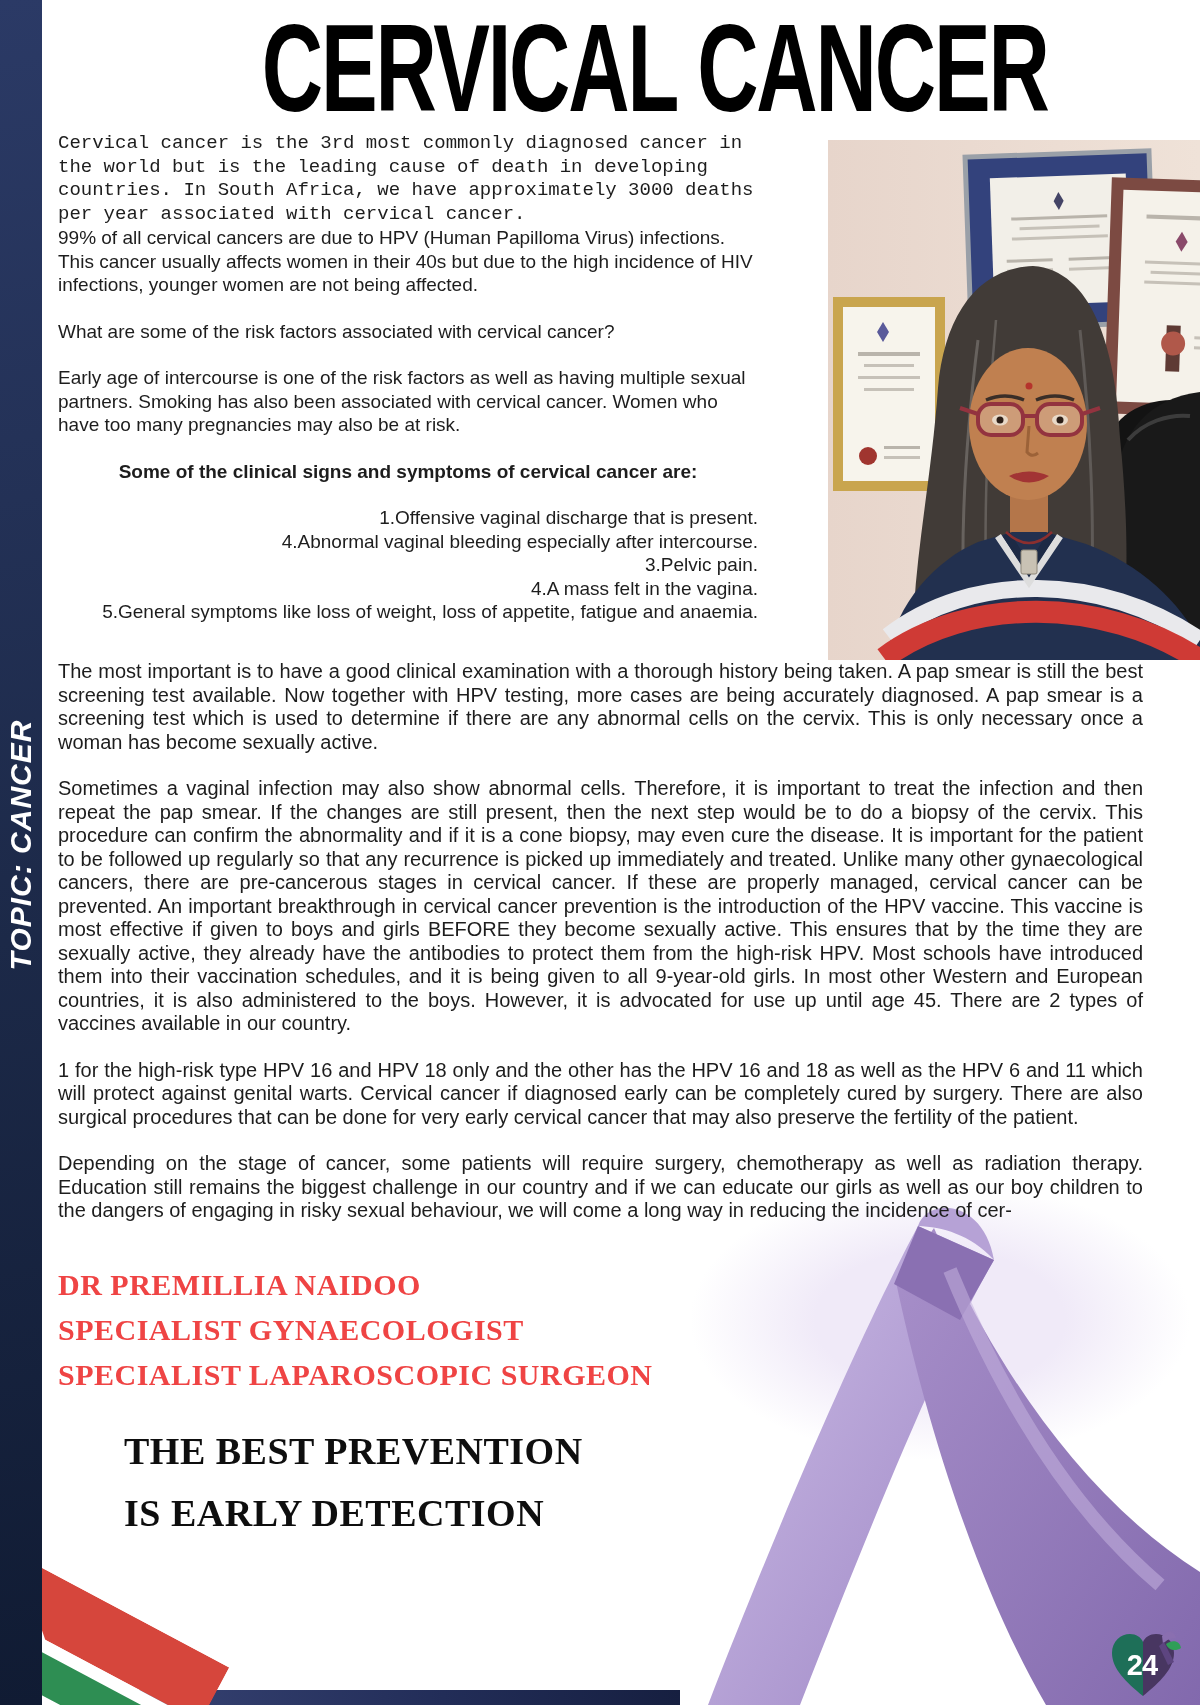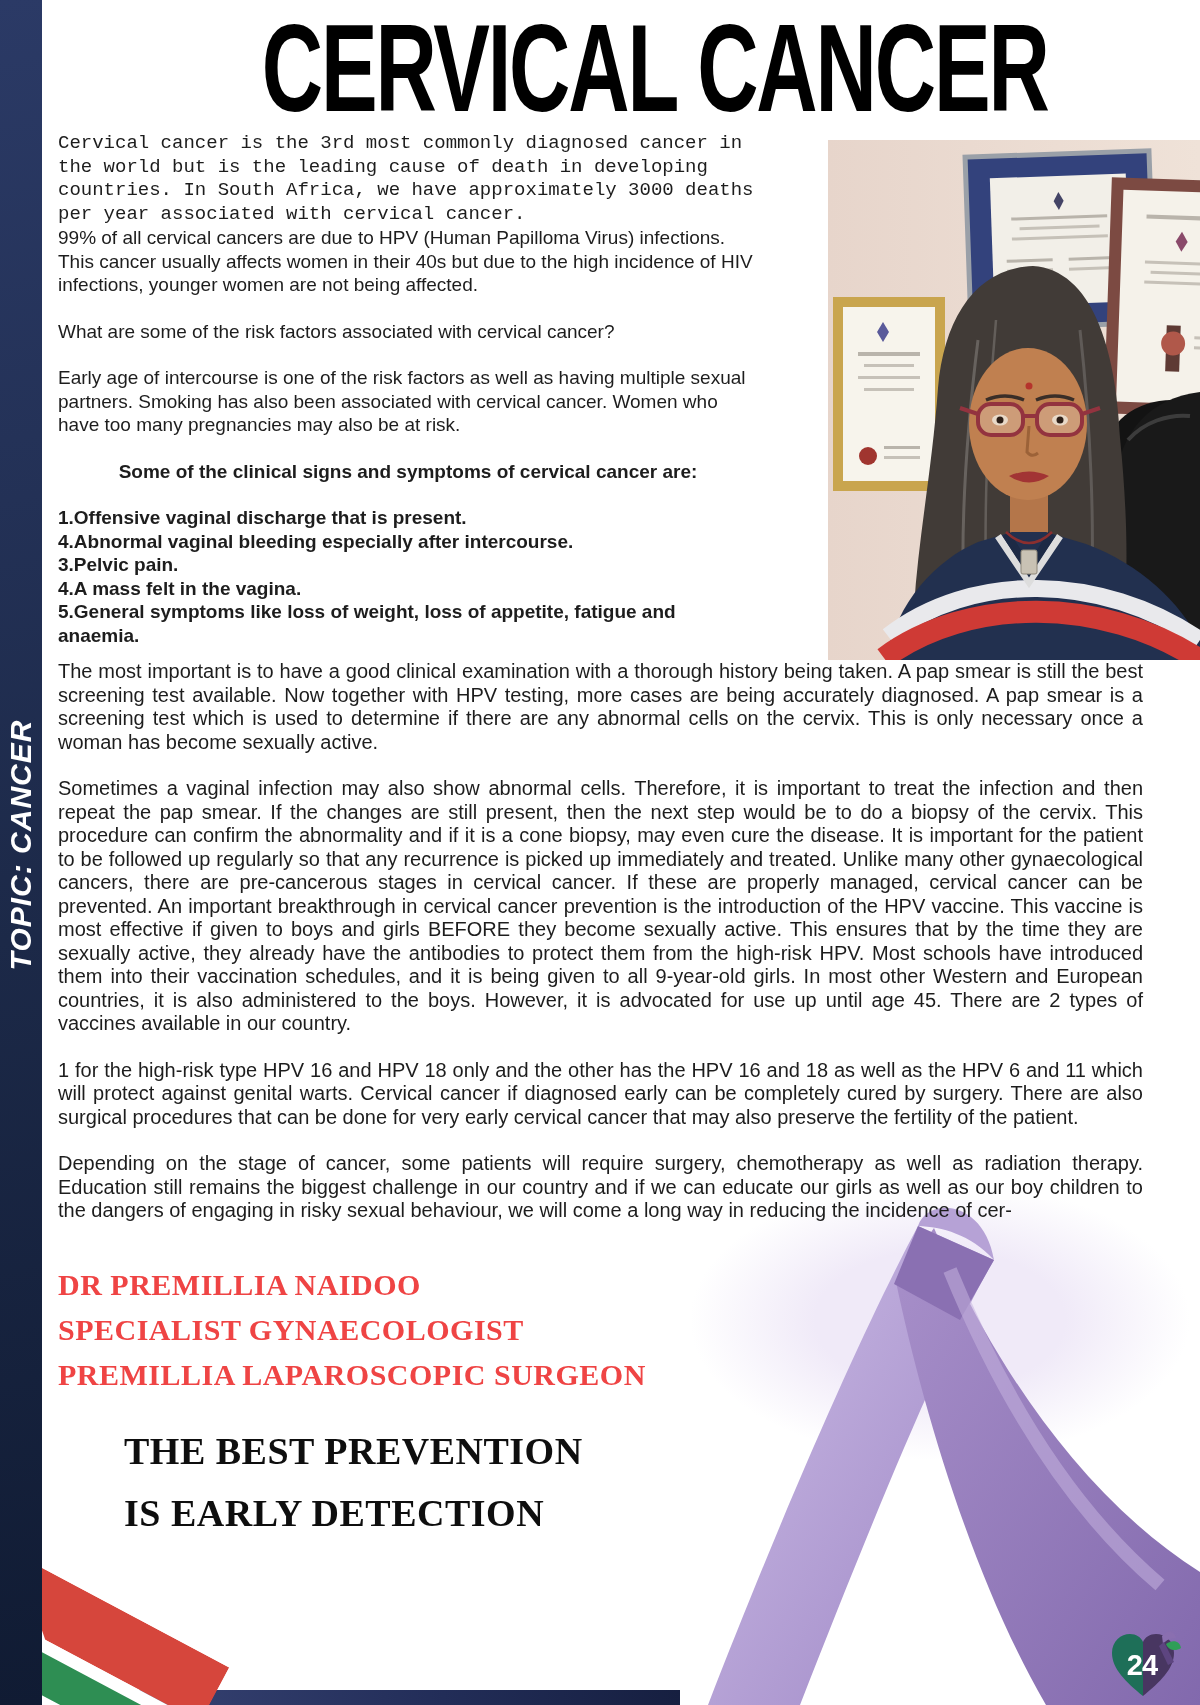--- a/index.html
+++ b/index.html
@@ -23,21 +23,21 @@
   .title-wrap h1{
     display:inline-block;margin:0;font-weight:bold;font-size:118px;line-height:1.0;
     letter-spacing:-3px;transform:scaleX(0.72) scaleY(1.05);transform-origin:center top;
     color:#000;white-space:nowrap;
   }
   
   .col1{position:absolute;left:58px;top:132px;width:700px;font-size:19px;line-height:23.5px;z-index:2;}
   .col1 p{margin:0 0 23px 0;}
   .col1 p.tight{margin:0;font-family:Liberation Mono, monospace;}
   .bold{font-weight:bold;text-align:center;}
-  .symptom-list{margin:0 0 23px 0;padding:0;list-style:none;font-weight:bold;}
+  .symptom-list{margin:0 0 23px 0;padding:0;list-style:none;font-weight:normal;text-align:right;}
   .fullwidth{position:absolute;left:58px;top:660px;width:1085px;font-size:20px;line-height:23.5px;text-align:justify;z-index:2;}
   .fullwidth p{margin:0 0 23px 0;}
   
   .credits{
     position:absolute;left:58px;top:1262px;z-index:5;
     font-family:"Liberation Serif", serif;font-weight:bold;font-size:30px;line-height:45px;color:#ef4444;
     letter-spacing:0.5px;white-space:nowrap;
   }
   .slogan{
     position:absolute;left:124px;top:1420px;z-index:5;
@@ -181,21 +181,21 @@
 <div class="fullwidth">
   <p>The most important is to have a good clinical examination with a thorough history being taken. A pap smear is still the best screening test available. Now together with HPV testing, more cases are being accurately diagnosed. A pap smear is a screening test which is used to determine if there are any abnormal cells on the cervix. This is only necessary once a woman has become sexually active.</p>
   <p>Sometimes a vaginal infection may also show abnormal cells. Therefore, it is important to treat the infection and then repeat the pap smear. If the changes are still present, then the next step would be to do a biopsy of the cervix. This procedure can confirm the abnormality and if it is a cone biopsy, may even cure the disease. It is important for the patient to be followed up regularly so that any recurrence is picked up immediately and treated. Unlike many other gynaecological cancers, there are pre-cancerous stages in cervical cancer. If these are properly managed, cervical cancer can be prevented. An important breakthrough in cervical cancer prevention is the introduction of the HPV vaccine. This vaccine is most effective if given to boys and girls BEFORE they become sexually active. This ensures that by the time they are sexually active, they already have the antibodies to protect them from the high-risk HPV. Most schools have introduced them into their vaccination schedules, and it is being given to all 9-year-old girls. In most other Western and European countries, it is also administered to the boys. However, it is advocated for use up until age 45. There are 2 types of vaccines available in our country.</p>
   <p>1 for the high-risk type HPV 16 and HPV 18 only and the other has the HPV 16 and 18 as well as the HPV 6 and 11 which will protect against genital warts. Cervical cancer if diagnosed early can be completely cured by surgery. There are also surgical procedures that can be done for very early cervical cancer that may also preserve the fertility of the patient.</p>
   <p>Depending on the stage of cancer, some patients will require surgery, chemotherapy as well as radiation therapy. Education still remains the biggest challenge in our country and if we can educate our girls as well as our boy children to the dangers of engaging in risky sexual behaviour, we will come a long way in reducing the incidence of cer-</p>
 </div>
 
 <div class="credits">
   <div>DR PREMILLIA NAIDOO</div>
   <div>SPECIALIST GYNAECOLOGIST</div>
-  <div>PREMILLIA LAPAROSCOPIC SURGEON</div>
+  <div>SPECIALIST LAPAROSCOPIC SURGEON</div>
 </div>
 
 <div class="slogan">
   <div>THE BEST PREVENTION</div>
   <div>IS EARLY DETECTION</div>
 </div>
 
 <svg class="ribbon" viewBox="0 0 600 505" aria-hidden="true">
   <defs>
     <linearGradient id="gL" x1="0" y1="0" x2="1" y2="1">

